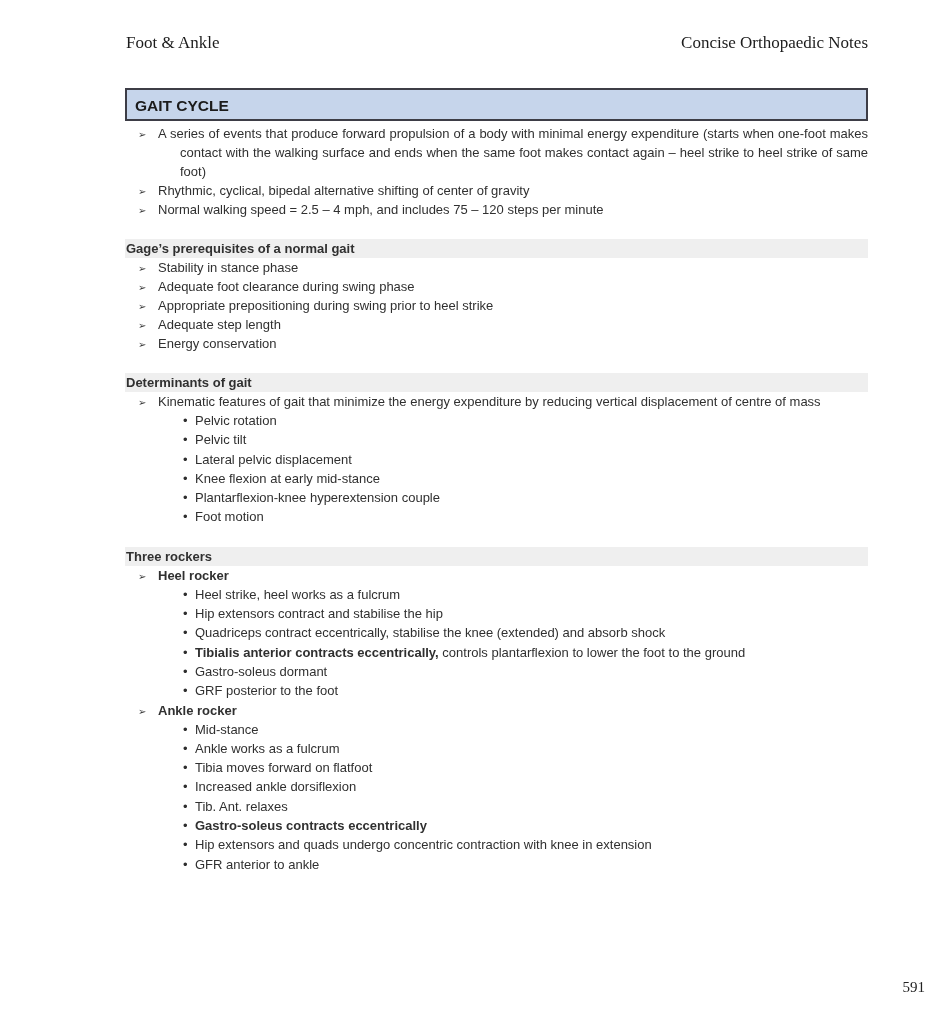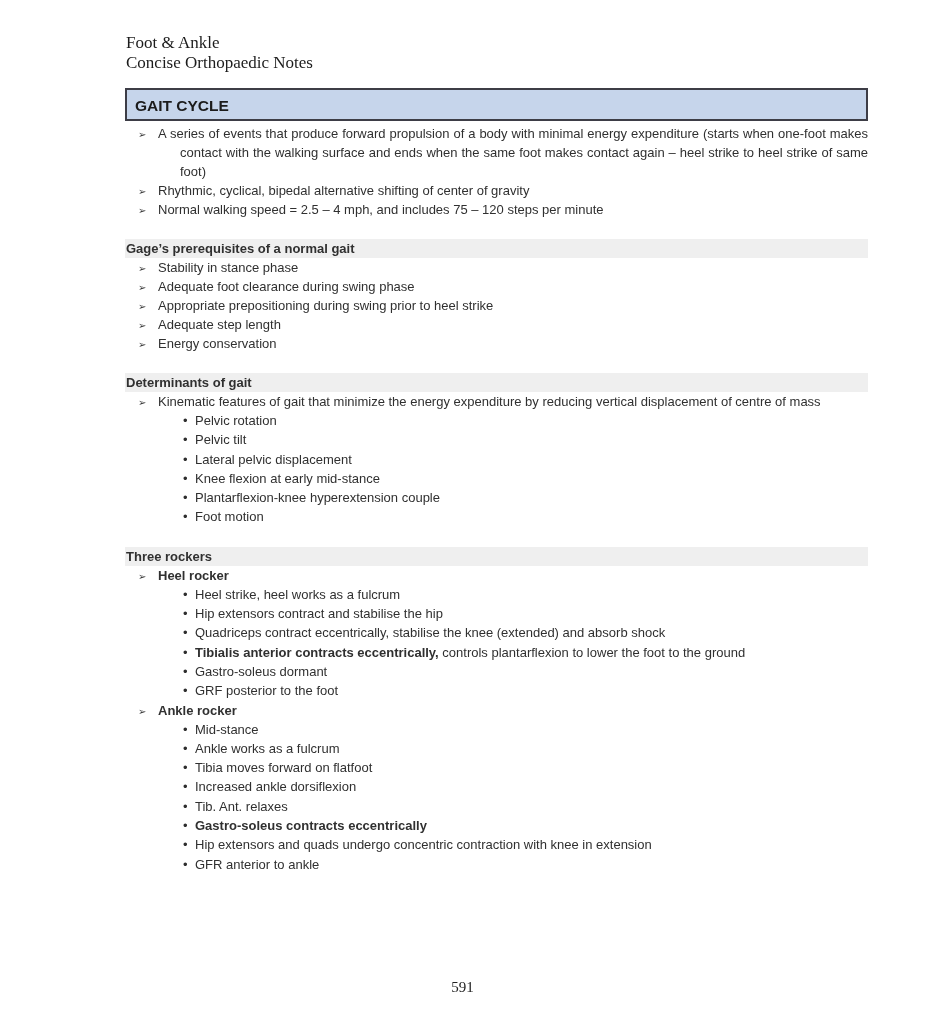--- a/index.html
+++ b/index.html
@@ -8,21 +8,21 @@
     width:925px;height:1023px;
     background:#ffffff;
     font-family:"Liberation Sans",sans-serif;
     color:var(--text,#303030);
     overflow:hidden;
   }
   .pghead{
     position:absolute;top:33px;left:126px;right:57px;
     display:flex;justify-content:space-between;
     font-family:"Liberation Serif",serif;
-    font-size:17px;color:#1c1c1c;flex-direction:column;
+    font-size:17px;color:#1c1c1c;
   }
   .content{position:absolute;top:88px;left:125px;width:743px;}
   .titlebox{
     box-sizing:border-box;width:100%;
     border:2px solid var(--title_border,#3d3d46);
     background:var(--title_bg,#c6d5eb);
     font-weight:bold;font-size:15.5px;line-height:20px;
     padding:6px 8px 3px 8px;color:#1b1b1b;
   }
   .blist{margin-top:3px;}
@@ -42,21 +42,21 @@
     padding:0 0 0 1px;
   }
   .sub{
     position:relative;padding-left:70px;
     font-size:13px;line-height:19.3px;
   }
   .dmk{position:absolute;left:58px;top:0;line-height:19.3px;color:#2d2d2d;}
   .b{font-weight:bold;text-align:right;}
   .footer{
     position:absolute;bottom:27px;left:0;width:100%;
-    text-align:center;
+    text-align:right;
     font-family:"Liberation Serif",serif;
     font-size:15px;color:#222222;
   }
 </style>
 </head>
 <body>
 
 <div class="page">
 
   <div class="pghead">

